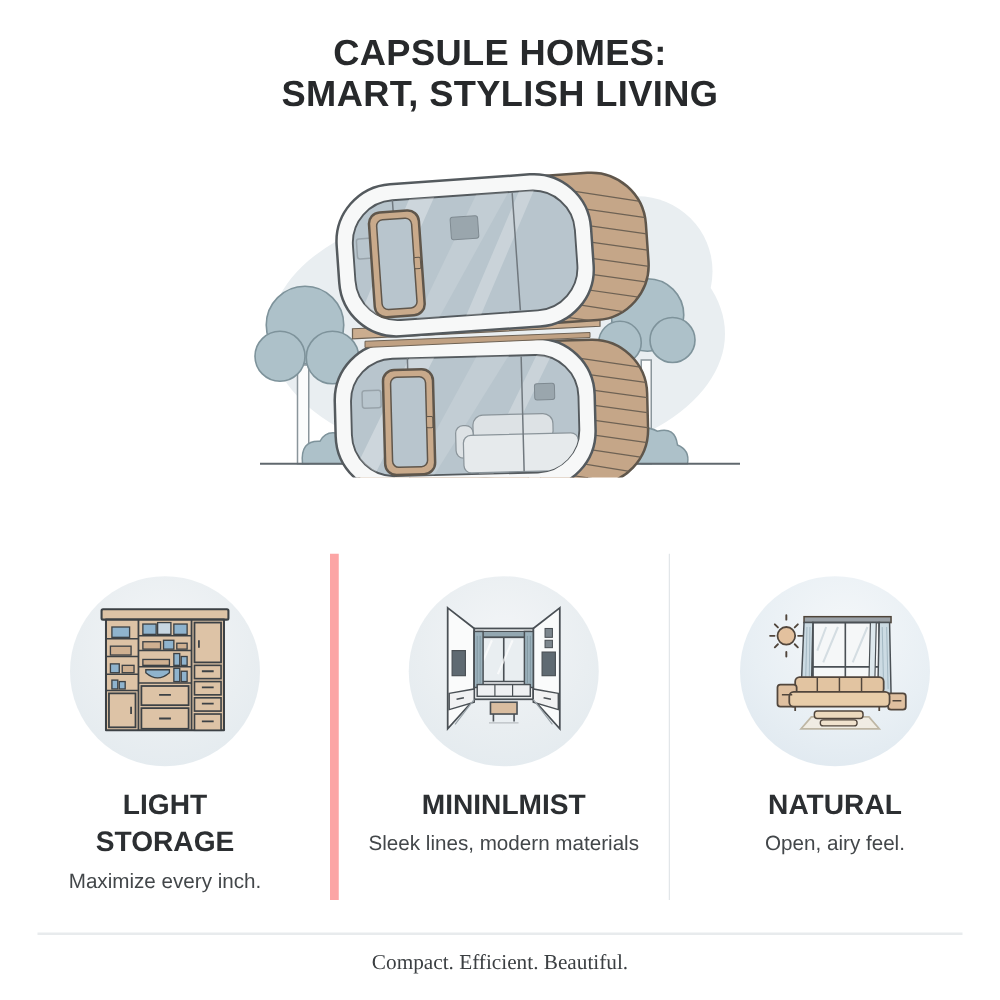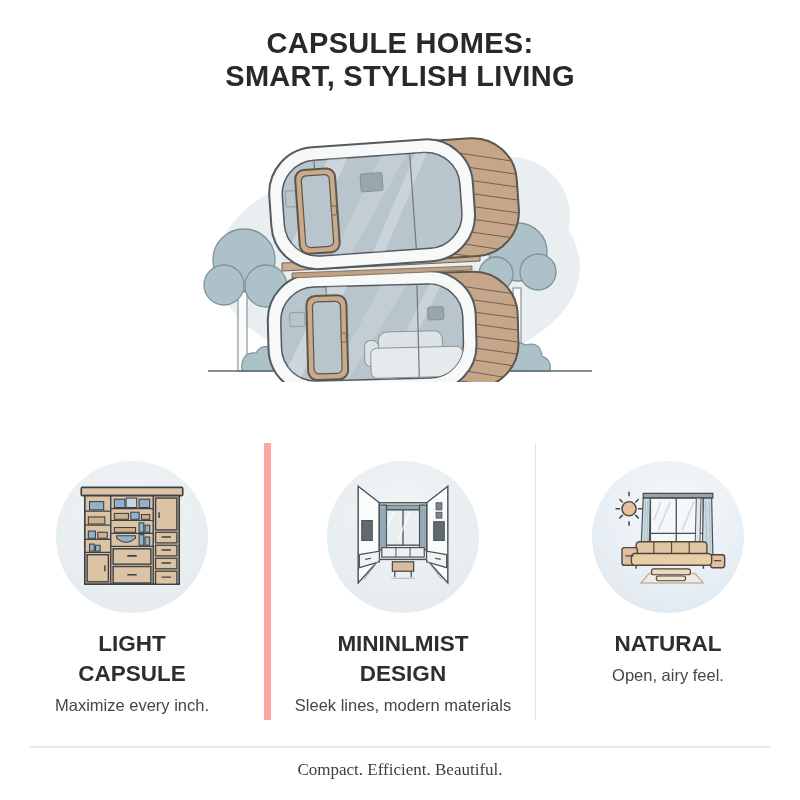--- a/index.html
+++ b/index.html
@@ -209,21 +209,21 @@
             <rect x="70" y="46" width="18" height="9"></rect>
             <rect x="70" y="57" width="18" height="9"></rect>
             <rect x="70" y="68" width="18" height="9"></rect>
             <rect x="70" y="79" width="18" height="11"></rect>
           </g>
           <path d="M75,50 L83,50 M75,61 L83,61 M75,72 L83,72 M75,84 L83,84" stroke="#3c4145" stroke-width="1.2"></path>
         </svg>
       </div>
       <div class="feature-title">
         <div>LIGHT</div>
-        <div>CAPSULE</div>
+        <div>STORAGE</div>
       </div>
       <div class="feature-sub">Maximize every inch.</div>
     </div>
 
     <div class="feature feature-mid">
       <div class="icon-circle">
         <svg width="118" height="118" viewBox="0 0 100 100">
           <polygon points="12,7 30,21 30,69 12,89" fill="#fafbfb" stroke="#4a5055" stroke-width="1.2"></polygon>
           <polygon points="88,7 70,21 70,69 88,89" fill="#fafbfb" stroke="#4a5055" stroke-width="1.2"></polygon>
           <rect x="30" y="21" width="40" height="48" fill="#f3f5f6" stroke="#4a5055" stroke-width="1.2"></rect>
@@ -247,21 +247,20 @@
           <polygon points="87,65 70,62 70,71 87,76" fill="#f1f2f3" stroke="#4a5055" stroke-width="1"></polygon>
           <path d="M18,69 L23,68 M77,68 L82,69" stroke="#4a5055" stroke-width="1"></path>
           <path d="M30,69 L17,86 M70,69 L83,86" stroke="#9aa3a9" stroke-width="0.8"></path>
           <rect x="41" y="71" width="18" height="8" fill="#d9bda0" stroke="#4a5055" stroke-width="1.1"></rect>
           <path d="M43,79 L43,84 M57,79 L57,84" stroke="#4a5055" stroke-width="1.1"></path>
           <path d="M40,85 L60,85" stroke="#b9bec2" stroke-width="1"></path>
         </svg>
       </div>
       <div class="feature-title">
         <div>MININLMIST</div>
-        <div>DESIGN</div>
       </div>
       <div class="feature-sub">Sleek lines, modern materials</div>
     </div>
 
     <div class="feature">
       <div class="icon-circle icon-circle--blue">
         <svg width="118" height="118" viewBox="0 0 100 100">
           <g>
             <circle cx="17" cy="26" r="6" fill="#e3c19e" stroke="#51463c" stroke-width="1.2"></circle>
             <path d="M17,15 L17,12 M17,40 L17,37 M6,26 L9,26 M25,26 L28,26 M9.2,18.2 L11.3,20.3 M22.7,31.7 L24.8,33.8 M9.2,33.8 L11.3,31.7 M22.7,20.3 L24.8,18.2" stroke="#51463c" stroke-width="1.3" stroke-linecap="round"></path>

